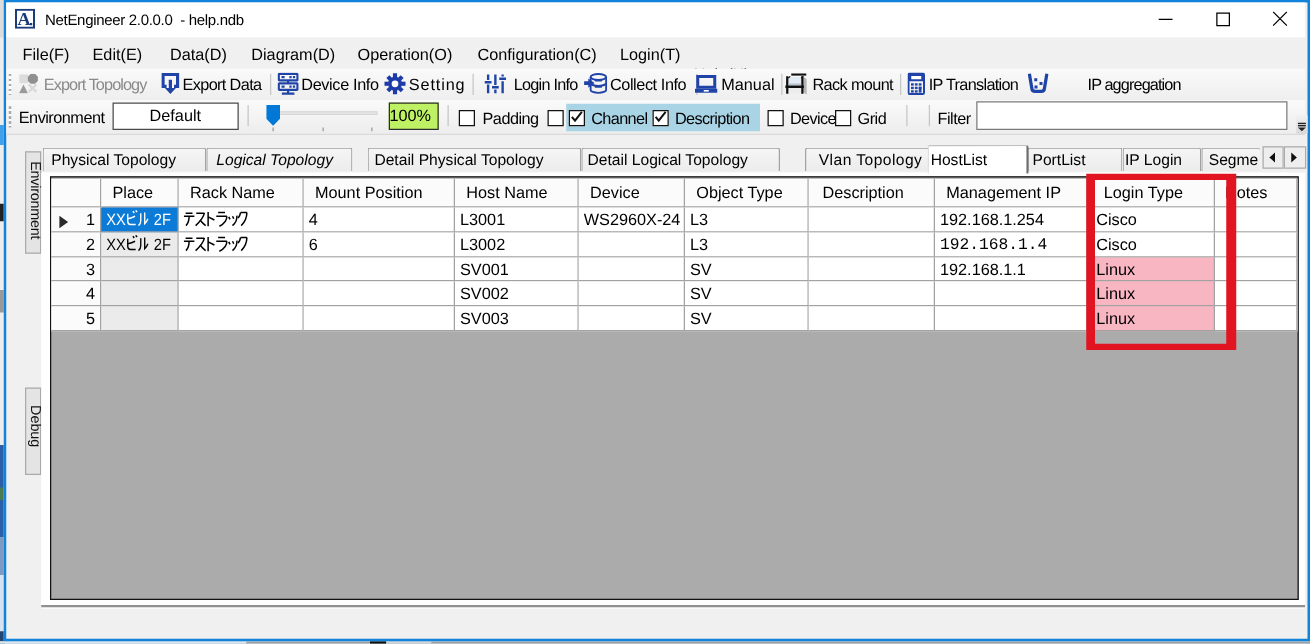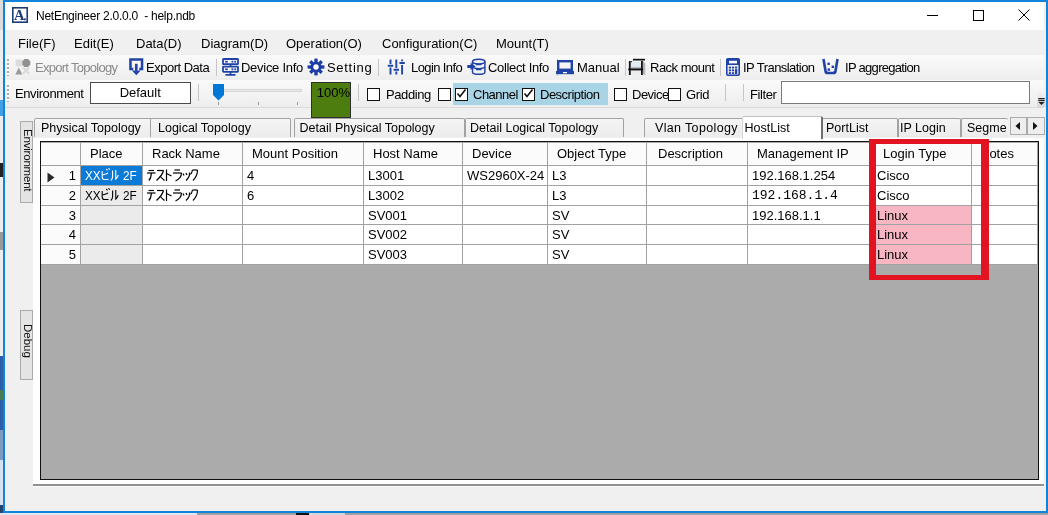--- a/index.html
+++ b/index.html
@@ -52,21 +52,21 @@
  <path d="M0.5 0.5 L11.5 11.5 M11.5 0.5 L0.5 11.5" stroke="#000" stroke-width="1"></path>
 </svg>
 
 <div class="abs" style="left:5px;top:30px;width:1039px;height:25px;background:#f0f0f0;"></div>
 <div class="abs" style="left:18px;top:36px;">File(F)</div>
 <div class="abs" style="left:74px;top:36px;">Edit(E)</div>
 <div class="abs" style="left:136px;top:36px;">Data(D)</div>
 <div class="abs" style="left:201px;top:36px;">Diagram(D)</div>
 <div class="abs" style="left:286px;top:36px;">Operation(O)</div>
 <div class="abs" style="left:382px;top:36px;">Configuration(C)</div>
-<div class="abs" style="left:496px;top:36px;">Mount(T)</div>
+<div class="abs" style="left:496px;top:36px;">Login(T)</div>
 <div class="abs" style="left:555px;top:52px;">Help(H)</div>
 
 <div class="abs" style="left:5px;top:55px;width:1039px;height:25px;background:linear-gradient(#fafafa,#eeeeee);"></div>
 
 <div class="abs" style="left:5px;top:80px;width:1039px;height:28px;background:linear-gradient(#fafafa,#ededed);border-bottom:1px solid #dadada;box-sizing:border-box;"></div>
 
 <div class="abs" style="left:7px;top:59px;width:2px;height:17px;background:repeating-linear-gradient(#aaa 0 2px,#fdfdfd 2px 4px);"></div>
 <div class="abs" style="left:7px;top:85px;width:2px;height:17px;background:repeating-linear-gradient(#aaa 0 2px,#fdfdfd 2px 4px);"></div>
 
 <svg class="abs" style="left:15px;top:59px" width="17" height="16" viewBox="0 0 17 16">
@@ -188,34 +188,34 @@
 <div class="abs" style="left:743px;top:60px;letter-spacing:-0.55px;">IP Translation</div>
 
 <svg class="abs" style="left:822px;top:58px" width="17" height="17" viewBox="0 0 17 17">
  <path d="M1.5 1 L3.5 13 Q3.7 15 6 15 H11 Q13.3 15 13.5 13 L15.5 1" fill="none" stroke="#2043a8" stroke-width="2.6"></path>
  <g fill="#2043a8">
   <rect x="5.4" y="4.6" width="2.4" height="2.4"></rect>
   <rect x="9.6" y="7.6" width="2.4" height="2.4"></rect>
   <rect x="5.6" y="10.4" width="2.4" height="2.4"></rect>
  </g>
 </svg>
-<div class="abs" style="left:845px;top:60px;letter-spacing:-0.7px;">IP aggregation</div>
+<div class="abs" style="left:870px;top:60px;letter-spacing:-0.7px;">IP aggregation</div>
 
 <div class="abs" style="left:15px;top:86px;letter-spacing:-0.4px;">Environment</div>
 <div class="abs" style="left:90px;top:82px;width:100.5px;height:22px;border:1.5px solid #4a4a4a;background:#fff;text-align:center;line-height:19px;box-sizing:border-box;">Default</div>
 <div class="tb-sep" style="left:198px;top:84px;height:17px;"></div>
 
 <div class="abs" style="left:222px;top:89px;width:80px;height:3px;background:#e7eaea;border:1px solid #d6d6d6;box-sizing:border-box;"></div>
 <svg class="abs" style="left:213px;top:84px" width="11" height="17" viewBox="0 0 11 17">
  <path d="M0 0 H11 V11 L5.5 16.5 L0 11 Z" fill="#0078d7"></path>
 </svg>
 <div class="abs" style="left:218px;top:102px;width:1px;height:3px;background:#9a9a9a;"></div>
 <div class="abs" style="left:258px;top:102px;width:1px;height:3px;background:#9a9a9a;"></div>
 <div class="abs" style="left:297px;top:102px;width:1px;height:3px;background:#9a9a9a;"></div>
-<div class="abs" style="left:310.5px;top:82px;width:40.5px;height:36px;border:1.5px solid #2e2e2e;background:#4d7c0f;text-align:right;line-height:19px;box-sizing:border-box;">100%</div>
+<div class="abs" style="left:310.5px;top:82px;width:40.5px;height:22px;border:1.5px solid #2e2e2e;background:#bef264;text-align:left;line-height:19px;box-sizing:border-box;">100%</div>
 <div class="tb-sep" style="left:358px;top:84px;height:17px;"></div>
 
 <div class="cb" style="left:367px;top:88px;"></div>
 <div class="abs" style="left:386px;top:87px;letter-spacing:-0.4px;">Padding</div>
 <div class="abs" style="left:453px;top:83px;width:155px;height:22px;background:#a9d4e5;"></div>
 <div class="cb" style="left:438px;top:88px;"></div>
 <div class="cb" style="left:455px;top:88px;"></div>
 <svg class="abs" style="left:455px;top:87px" width="13" height="13" viewBox="0 0 13 13">
     <path d="M2.5 6.5 L5 9.5 L10.5 2.5" stroke="#111" stroke-width="1.6" fill="none"></path>
   </svg>
@@ -242,21 +242,21 @@
 </svg>
 
 <div class="abs" style="left:20px;top:121px;width:13px;height:82px;background:#e4e4e4;border:1px solid #aaa;box-sizing:border-box;"></div>
 <div class="abs" style="left:21.5px;top:129px;writing-mode:vertical-rl;font-size:11.5px;letter-spacing:-0.2px;color:#111;">Environment</div>
 <div class="abs" style="left:20px;top:310px;width:13px;height:70px;background:#e4e4e4;border:1px solid #aaa;box-sizing:border-box;"></div>
 <div class="abs" style="left:21.5px;top:324px;writing-mode:vertical-rl;font-size:11.5px;color:#111;">Debug</div>
 
 <div class="abs" style="left:33px;top:138px;width:1011px;height:347px;background:#fff;"></div>
 
 <div class="tab" style="left:34px;width:131px;padding-left:6px;">Physical Topology</div>
-<div class="tab" style="left:150px;width:141px;padding-left:7px;">Logical Topology</div>
+<div class="tab" style="left:165px;width:117px;padding-left:7px;font-style:italic;">Logical Topology</div>
 <div class="tab" style="left:294px;width:171px;padding-left:4.5px;">Detail Physical Topology</div>
 <div class="tab" style="left:465px;width:159px;padding-left:4px;">Detail Logical Topology</div>
 <div class="tab" style="left:624px;width:112px;padding-left:10px;letter-spacing:0.35px;margin-left:20px;">Vlan Topology</div>
 <div class="tab" style="left:741.5px;width:81.5px;top:115.5px;height:23.5px;line-height:22px;background:#fff;border-top:1px solid #c0c0c0;border-left:1px solid #d5d5d5;border-right:2px solid #6e6e6e;z-index:3;padding-left:2px;">HostList</div>
 <div class="tab" style="left:822px;width:76px;padding-left:3px;">PortList</div>
 <div class="tab" style="left:898px;width:63px;padding-left:1px;">IP Login</div>
 <div class="tab" style="left:961px;width:47px;border-right:none;padding-left:5px;">Segme</div>
 
 <div class="abs" style="left:1010px;top:117px;width:17px;height:18px;background:#eee;border:1px solid #ababab;box-sizing:border-box;"></div>
 <div class="abs" style="left:1027px;top:117px;width:18px;height:18px;background:#eee;border:1px solid #ababab;box-sizing:border-box;"></div>

